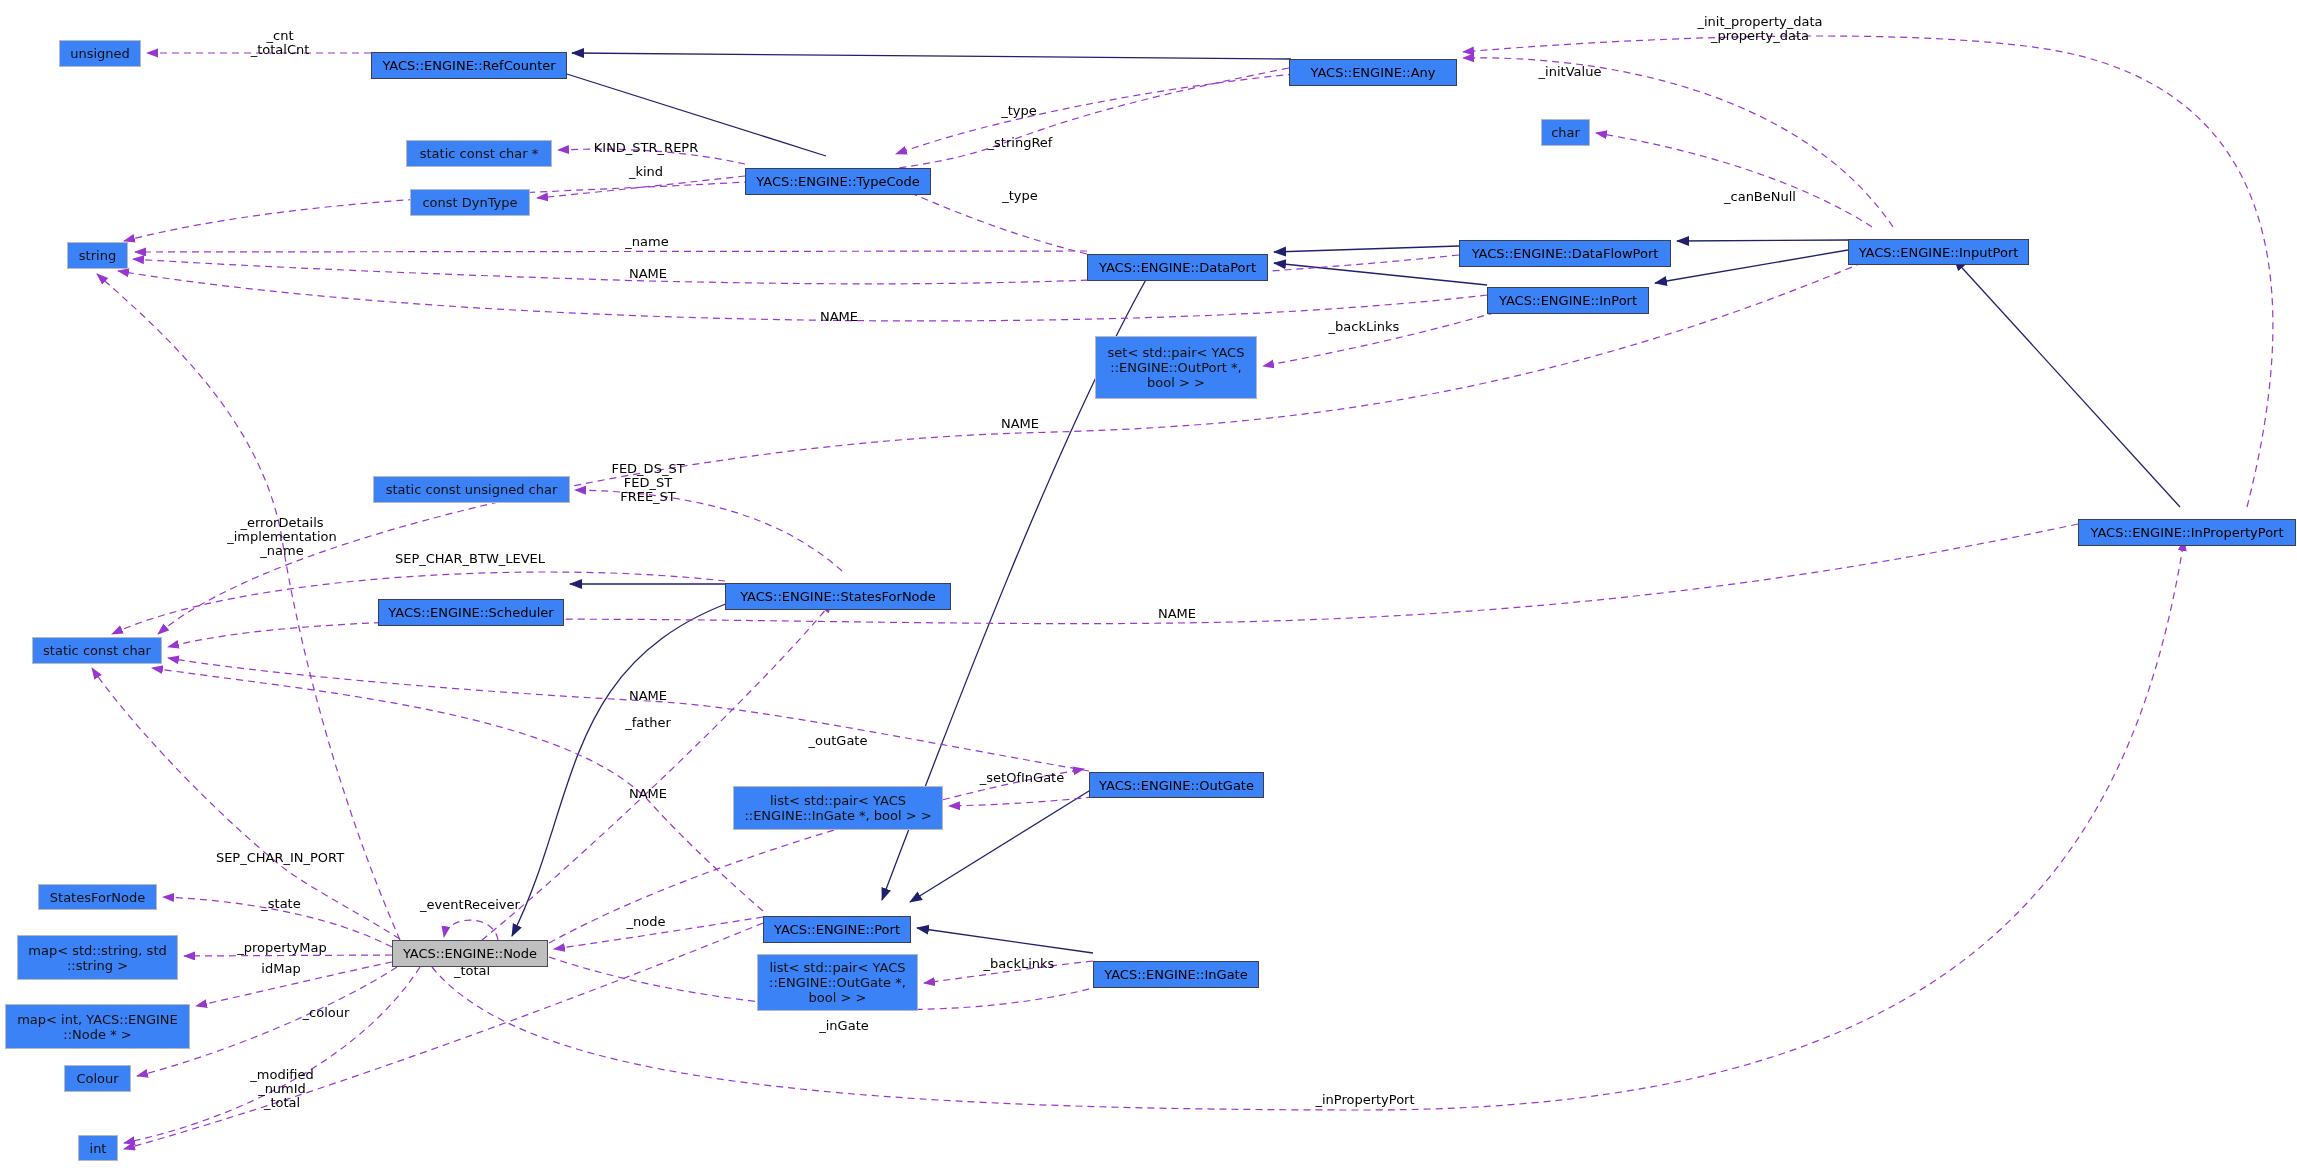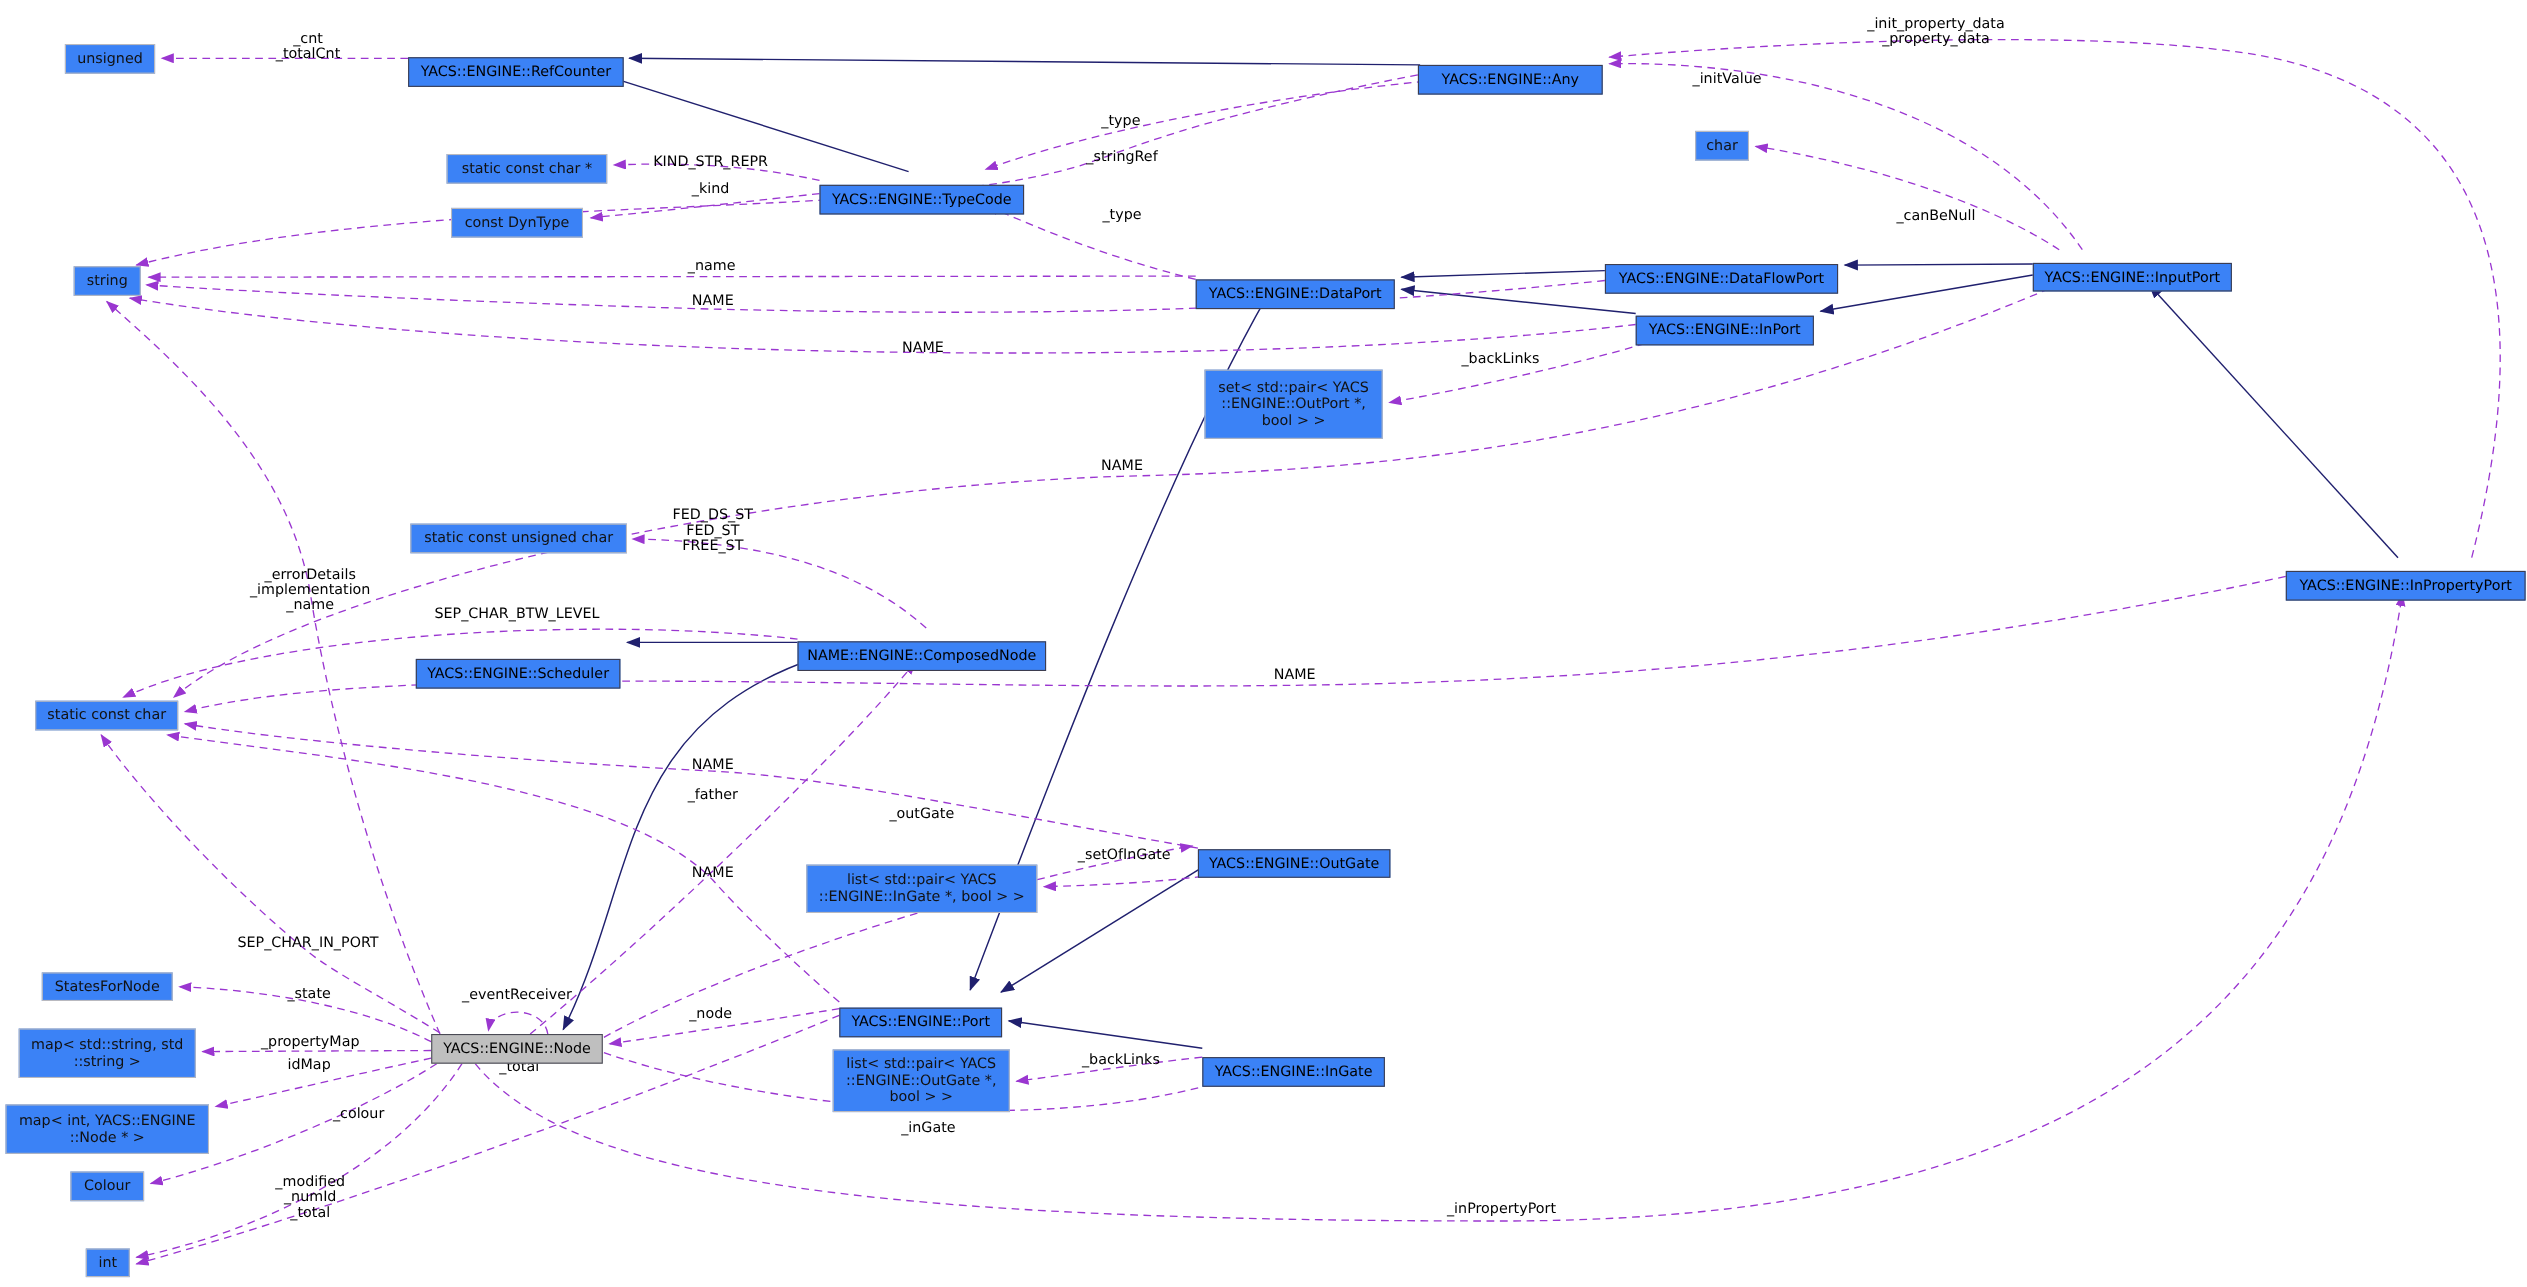--- a/index.html
+++ b/index.html
@@ -133,21 +133,21 @@
     <div class="node class" style="left: 1459px; top: 228px; width: 212px; height: 27px;">YACS::ENGINE::DataFlowPort</div>
     <div class="node class" style="left: 1487px; top: 275px; width: 162px; height: 27px;">YACS::ENGINE::InPort</div>
     <div class="node class" style="left: 1848px; top: 227px; width: 181px; height: 26px;">YACS::ENGINE::InputPort</div>
     <div class="node plain" style="left: 1541px; top: 119px; width: 49px; height: 27px;">char</div>
     <div class="node plain" style="left: 1095px; top: 336px; width: 162px; height: 63px;">set&lt; std::pair&lt; YACS
 ::ENGINE::OutPort *,
 bool &gt; &gt;</div>
     <div class="node class" style="left: 2078px; top: 507px; width: 218px; height: 27px;">YACS::ENGINE::InPropertyPort</div>
     <div class="node plain" style="left: 373px; top: 476px; width: 197px; height: 27px;">static const unsigned char</div>
     <div class="node class" style="left: 378px; top: 587px; width: 186px; height: 27px;">YACS::ENGINE::Scheduler</div>
-    <div class="node class" style="left: 725px; top: 571px; width: 226px; height: 27px;">NAME::ENGINE::ComposedNode</div>
+    <div class="node class" style="left: 725px; top: 571px; width: 226px; height: 27px;">YACS::ENGINE::StatesForNode</div>
     <div class="node plain" style="left: 32px; top: 637px; width: 130px; height: 27px;">static const char</div>
     <div class="node class" style="left: 1089px; top: 760px; width: 175px; height: 26px;">YACS::ENGINE::OutGate</div>
     <div class="node plain" style="left: 733px; top: 786px; width: 210px; height: 44px;">list&lt; std::pair&lt; YACS
 ::ENGINE::InGate *, bool &gt; &gt;</div>
     <div class="node class" style="left: 763px; top: 904px; width: 148px; height: 27px;">YACS::ENGINE::Port</div>
     <div class="node class" style="left: 1093px; top: 949px; width: 166px; height: 27px;">YACS::ENGINE::InGate</div>
     <div class="node plain" style="left: 757px; top: 954px; width: 161px; height: 57px;">list&lt; std::pair&lt; YACS
 ::ENGINE::OutGate *,
 bool &gt; &gt;</div>
     <div class="node highlight" style="left: 392px; top: 940px; width: 156px; height: 27px;">YACS::ENGINE::Node</div>

